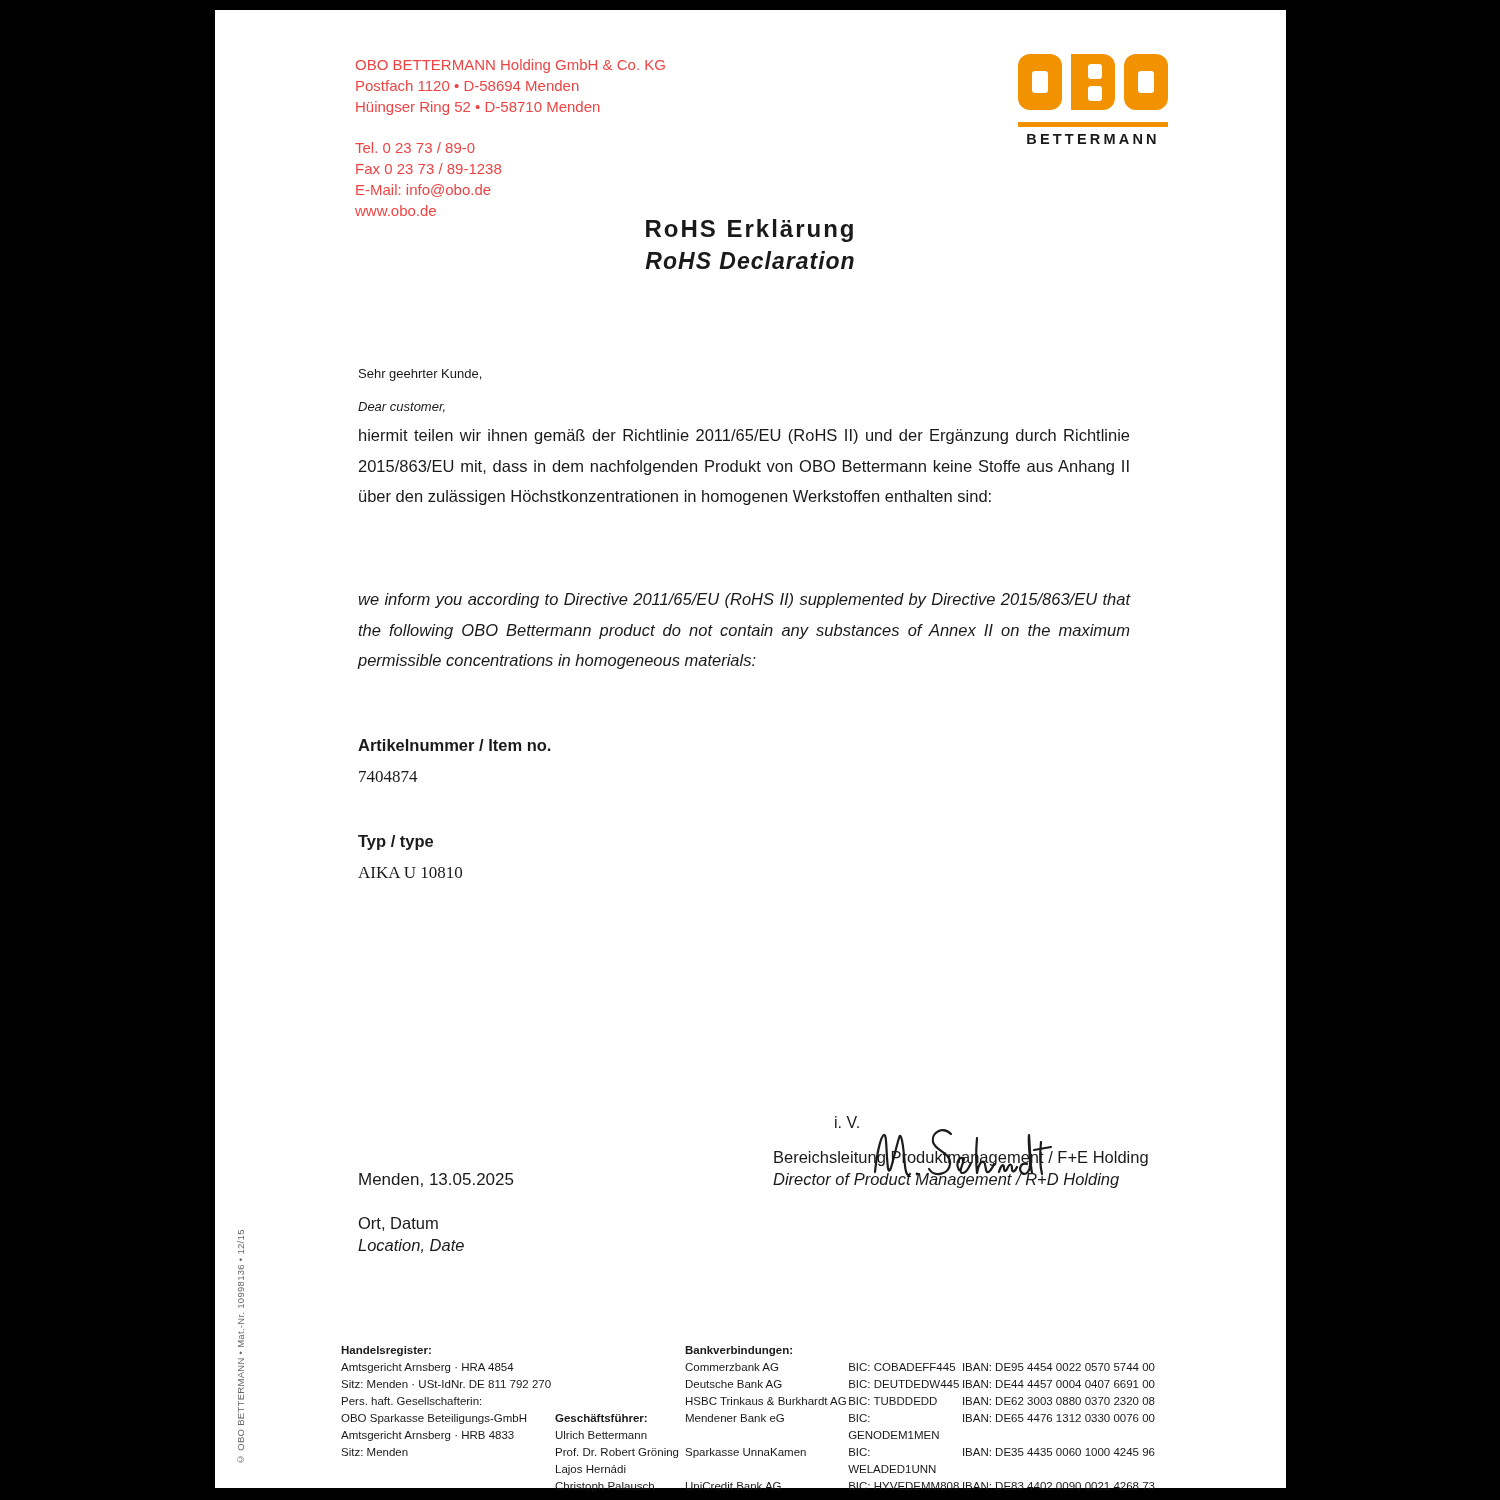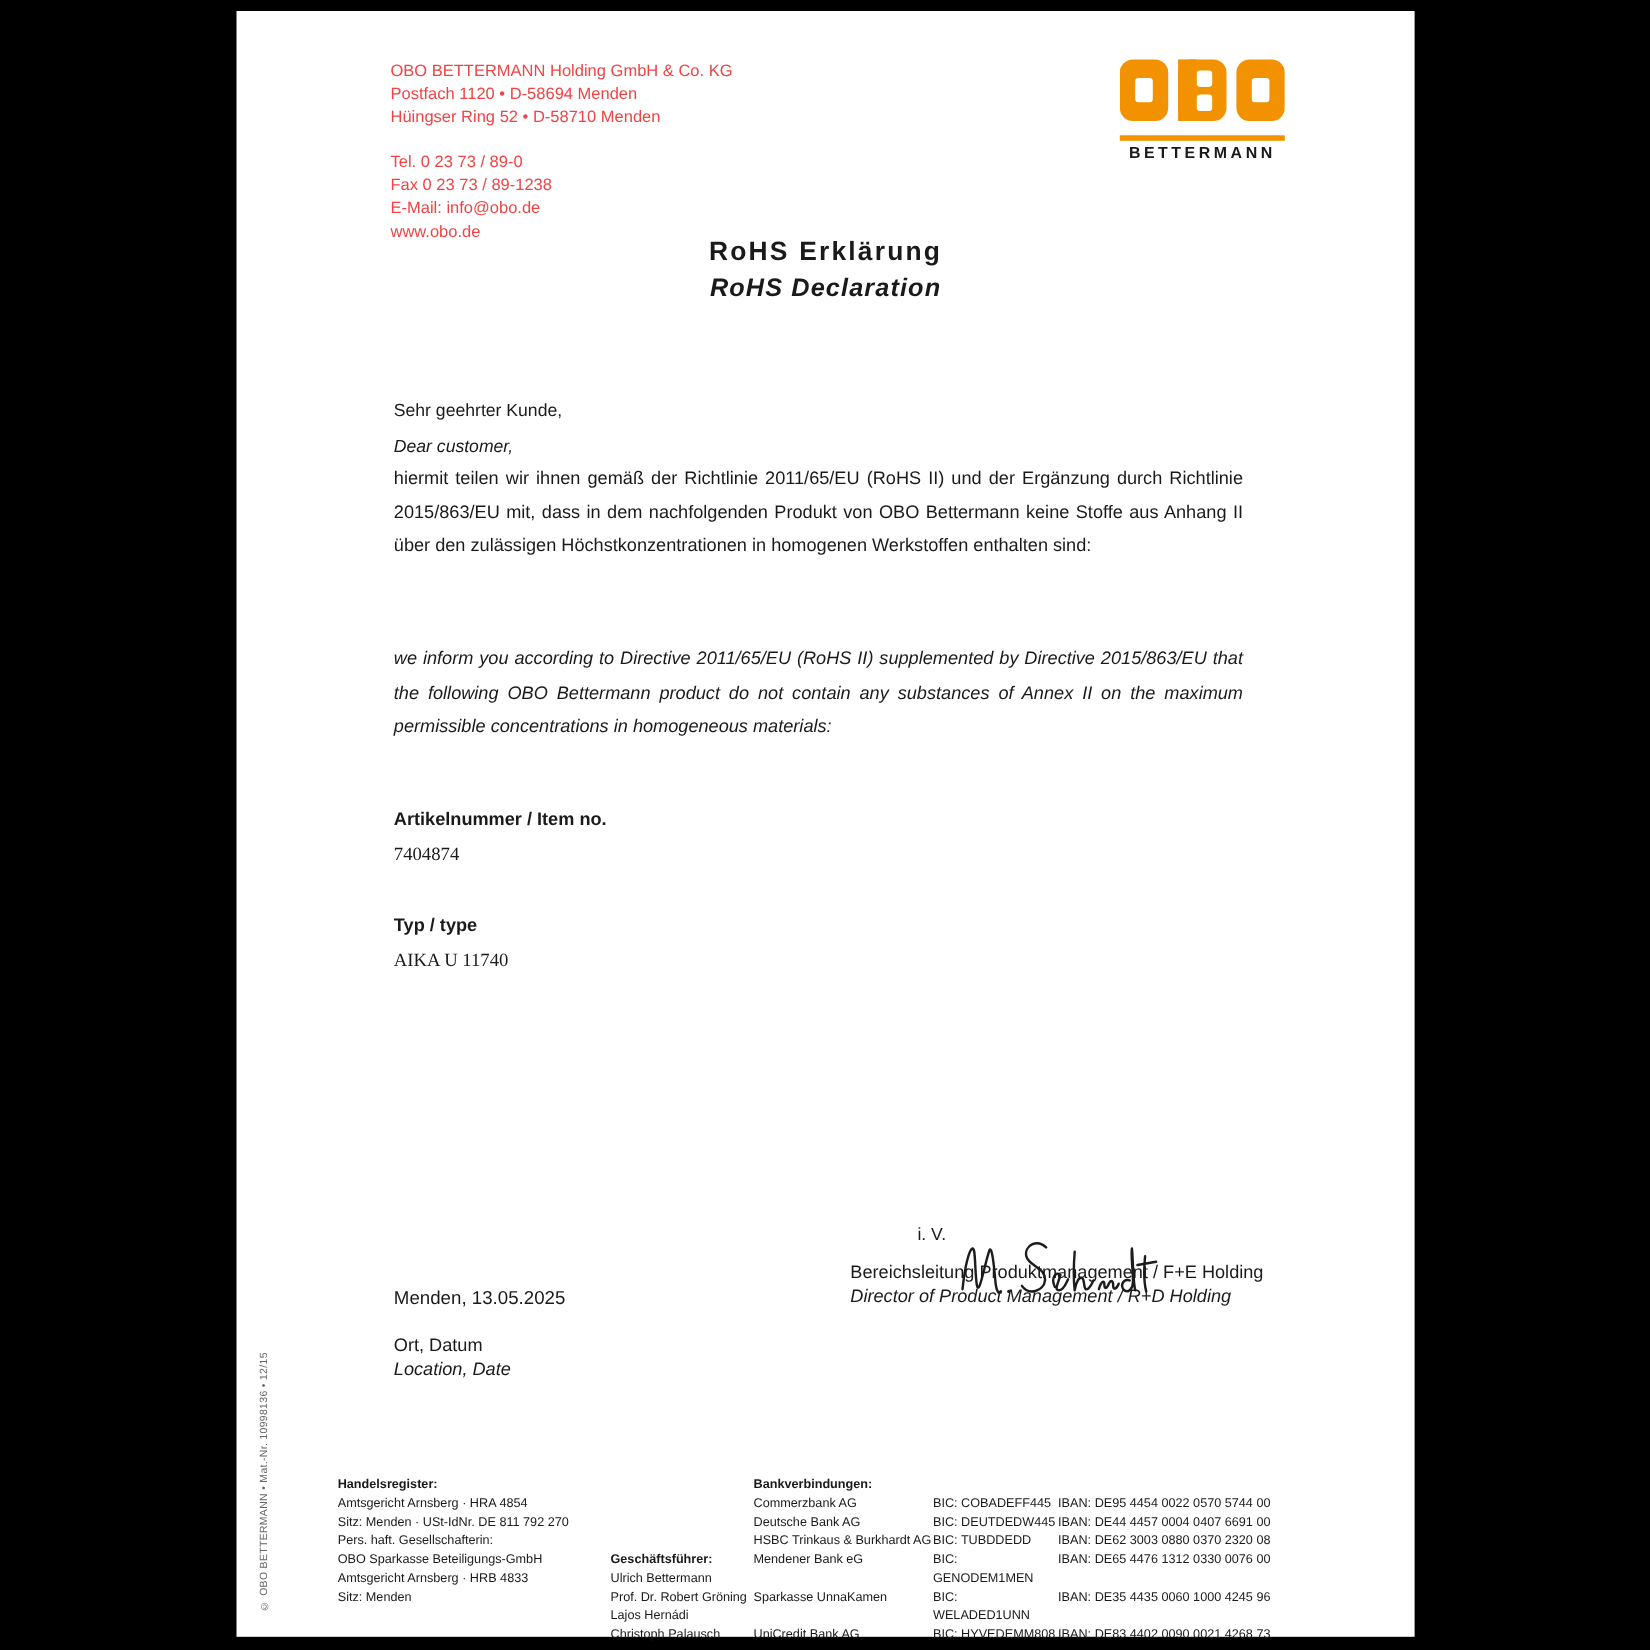--- a/index.html
+++ b/index.html
@@ -16,21 +16,21 @@
   .logo { left:803px; top:42px; width:150px; text-align:center; }
   .logo-rule { height:5px; background:#f39200; margin-top:4px; }
   .logo-sub { margin-top:4px; font-size:14.5px; font-weight:bold; letter-spacing:3.2px; color:#1a1a1a; white-space:nowrap; }
 
   
   .title { left:0; top:205px; width:100%; text-align:center; }
   .title-de { font-size:24px; font-weight:bold; letter-spacing:2px; }
   .title-en { font-size:23px; font-weight:bold; font-style:italic; letter-spacing:1px; margin-top:5px; }
 
   
-  .greeting { left:143px; top:347px; font-size:16px; line-height:33px; }
+  .greeting { left:143px; top:347px; font-size:13px; line-height:33px; }
   .greeting .en { font-style:italic; }
   .para { left:143px; width:772px; font-size:16.5px; line-height:30.5px; text-align:justify; }
   .para-de { top:410px; }
   .para-en { top:574px; font-style:italic; }
 
   .item-label { left:143px; font-size:16.5px; font-weight:bold; }
   .item-value { left:143px; font-family:"Liberation Serif", serif; font-size:17px; }
   .lbl-art { top:726px; }
   .val-art { top:757px; }
   .lbl-typ { top:822px; }
@@ -44,21 +44,21 @@
   .ortdatum .en { font-style:italic; }
   .roles { left:558px; top:1136px; width:440px; font-size:16.5px; line-height:22px; }
   .roles .en { font-style:italic; }
 
   
   .sidenote { left:20px; top:1235px; height:220px; writing-mode:vertical-rl; transform:rotate(180deg); font-size:9.5px; color:#666; letter-spacing:0.3px; white-space:nowrap; }
 
   
   .footer { font-size:11.5px; line-height:17px; color:#1a1a1a; }
   .footer b, .fhead { font-weight:bold; }
-  .f-register { left:92px; top:1332px; width:225px; }
+  .f-register { left:126px; top:1332px; width:225px; }
   .f-management { left:340px; top:1400px; width:125px; }
   .f-banks { left:470px; top:1332px; width:470px; }
   .bank-row { display:flex; }
   .bank-row .bank { width:165px; }
   .bank-row .bic { width:115px; }
   .bank-row .iban { flex:1; white-space:nowrap; }
 </style>
 </head>
 <body>
 
@@ -106,21 +106,21 @@
       <div class="en">Dear customer,</div>
     </div>
 
     <div class="abs para para-de">hiermit teilen wir ihnen gemäß der Richtlinie 2011/65/EU (RoHS II) und der Ergänzung durch Richtlinie 2015/863/EU mit, dass in dem nachfolgenden Produkt von OBO Bettermann keine Stoffe aus Anhang II über den zulässigen Höchstkonzentrationen in homogenen Werkstoffen enthalten sind:</div>
     <div class="abs para para-en">we inform you according to Directive 2011/65/EU (RoHS II) supplemented by Directive 2015/863/EU that the following OBO Bettermann product do not contain any substances of Annex II on the maximum permissible concentrations in homogeneous materials:</div>
 
     <div class="abs item-label lbl-art">Artikelnummer / Item no.</div>
     <div class="abs item-value val-art">7404874</div>
 
     <div class="abs item-label lbl-typ">Typ / type</div>
-    <div class="abs item-value val-typ">AIKA U 11740</div>
+    <div class="abs item-value val-typ">AIKA U 10810</div>
 
     <div class="abs iv">i. V.</div>
     <svg class="abs sig-svg" width="200" height="72" viewBox="0 0 200 72">
       <g fill="none" stroke="#1c1c1c" stroke-width="2.2" stroke-linecap="round" stroke-linejoin="round">
         <path d="M10 50 C12 30 16 14 19 13 C22 12 21 32 23 46 C25 57 29 32 34 16 C36 9 38 20 40 44 C41 52 43 55 45 52"></path>
         <circle cx="52" cy="52" r="1.4" fill="#1c1c1c" stroke="none"></circle>
         <path d="M86 12 C78 4 66 10 68 20 C70 29 86 30 85 42 C84 52 70 56 64 47"></path>
         <path d="M94 48 C90 40 95 33 99 37 C97 45 93 51 98 51 C102 51 104 45 106 41"></path>
         <path d="M112 16 C111 28 111 42 112 51 C113 44 116 38 119 40 C121 42 120 48 122 50 C124 51 127 47 129 42"></path>
         <path d="M134 50 C136 43 139 41 139 46 C139 50 141 50 143 45 C145 41 147 42 147 47 C147 51 150 50 152 45"></path>

